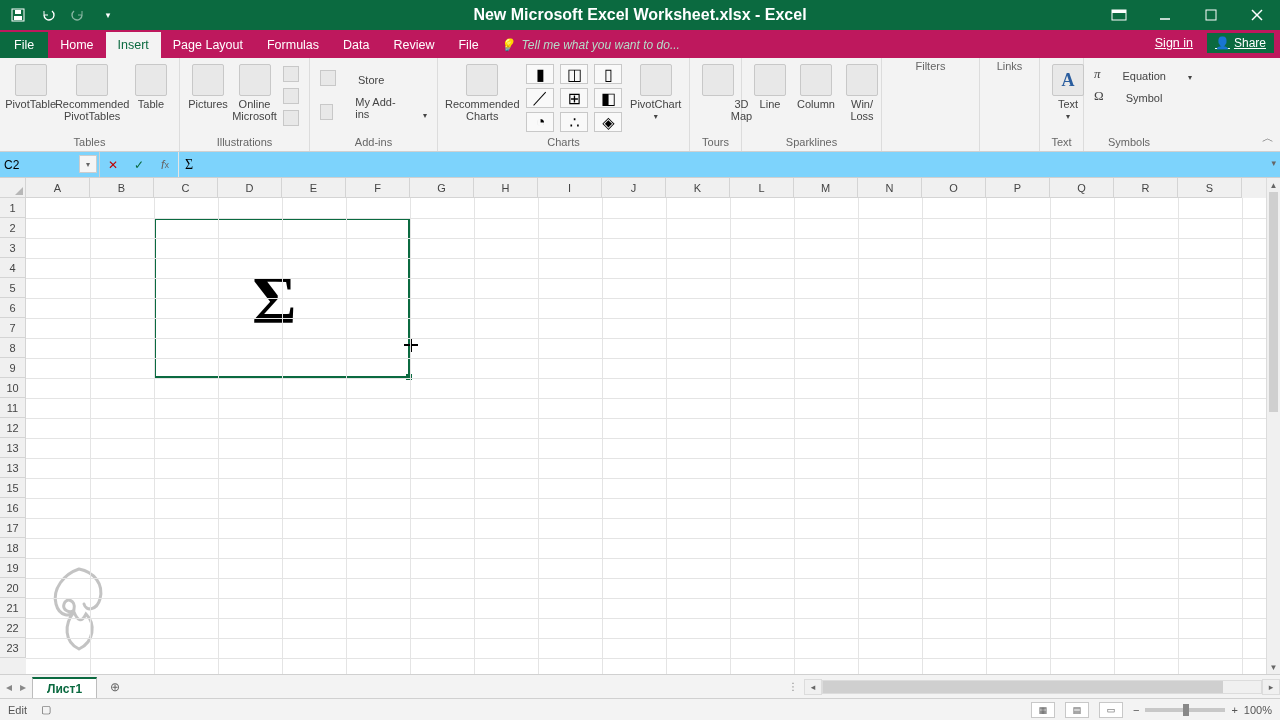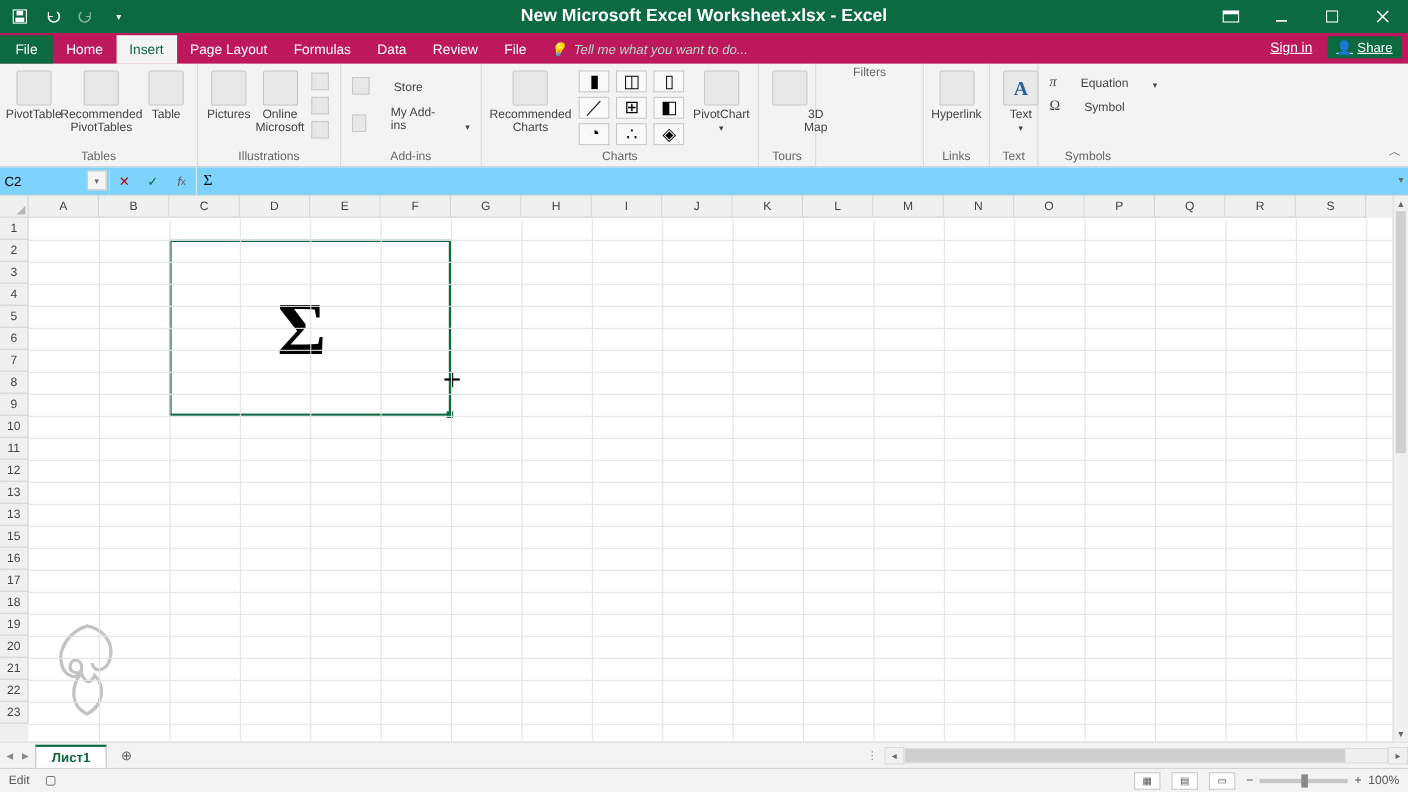--- a/index.html
+++ b/index.html
@@ -259,32 +259,44 @@
     <div class="body">
         <div class="bigbtn">
           <div class="icn"></div>
           <div class="lbl" style="white-space:pre;margin-left:47px;">3D
 Map</div>
         </div>
       </div>
     <div class="label">Tours</div>
   </div>
 
+  <div class="group" style="width:140px;">
+    <div class="body">
+      <div class="bigbtn">
+          <div class="icn"></div>
+          <div class="lbl">Line</div>
+        </div>
+      <div class="bigbtn">
+          <div class="icn"></div>
+          <div class="lbl">Column</div>
+        </div>
+      <div class="bigbtn">
+          <div class="icn"></div>
+          <div class="lbl" style="white-space:pre;">Win/
+Loss</div>
+        </div>
+    </div>
+    <div class="label">Sparklines</div>
+  </div>
 
   <div class="group" style="width:98px;">
     <div class="label">Filters</div>
   </div>
 
   <div class="group" style="width:60px;">
-    <div class="body">
-        <div class="bigbtn">
-          <div class="icn"></div>
-          <div class="lbl">Hyperlink</div>
-        </div>
-      </div>
     <div class="label">Links</div>
   </div>
 
   <div class="group" style="width:44px;">
     <div class="body">
         <div class="bigbtn">
           <div class="icn" style="font-family:serif;font-weight:bold;font-size:18px;color:#2a5d9e;">A</div>
           <div class="lbl">Text</div>
           <span style="font-size:8px;">▾</span>
         </div>

